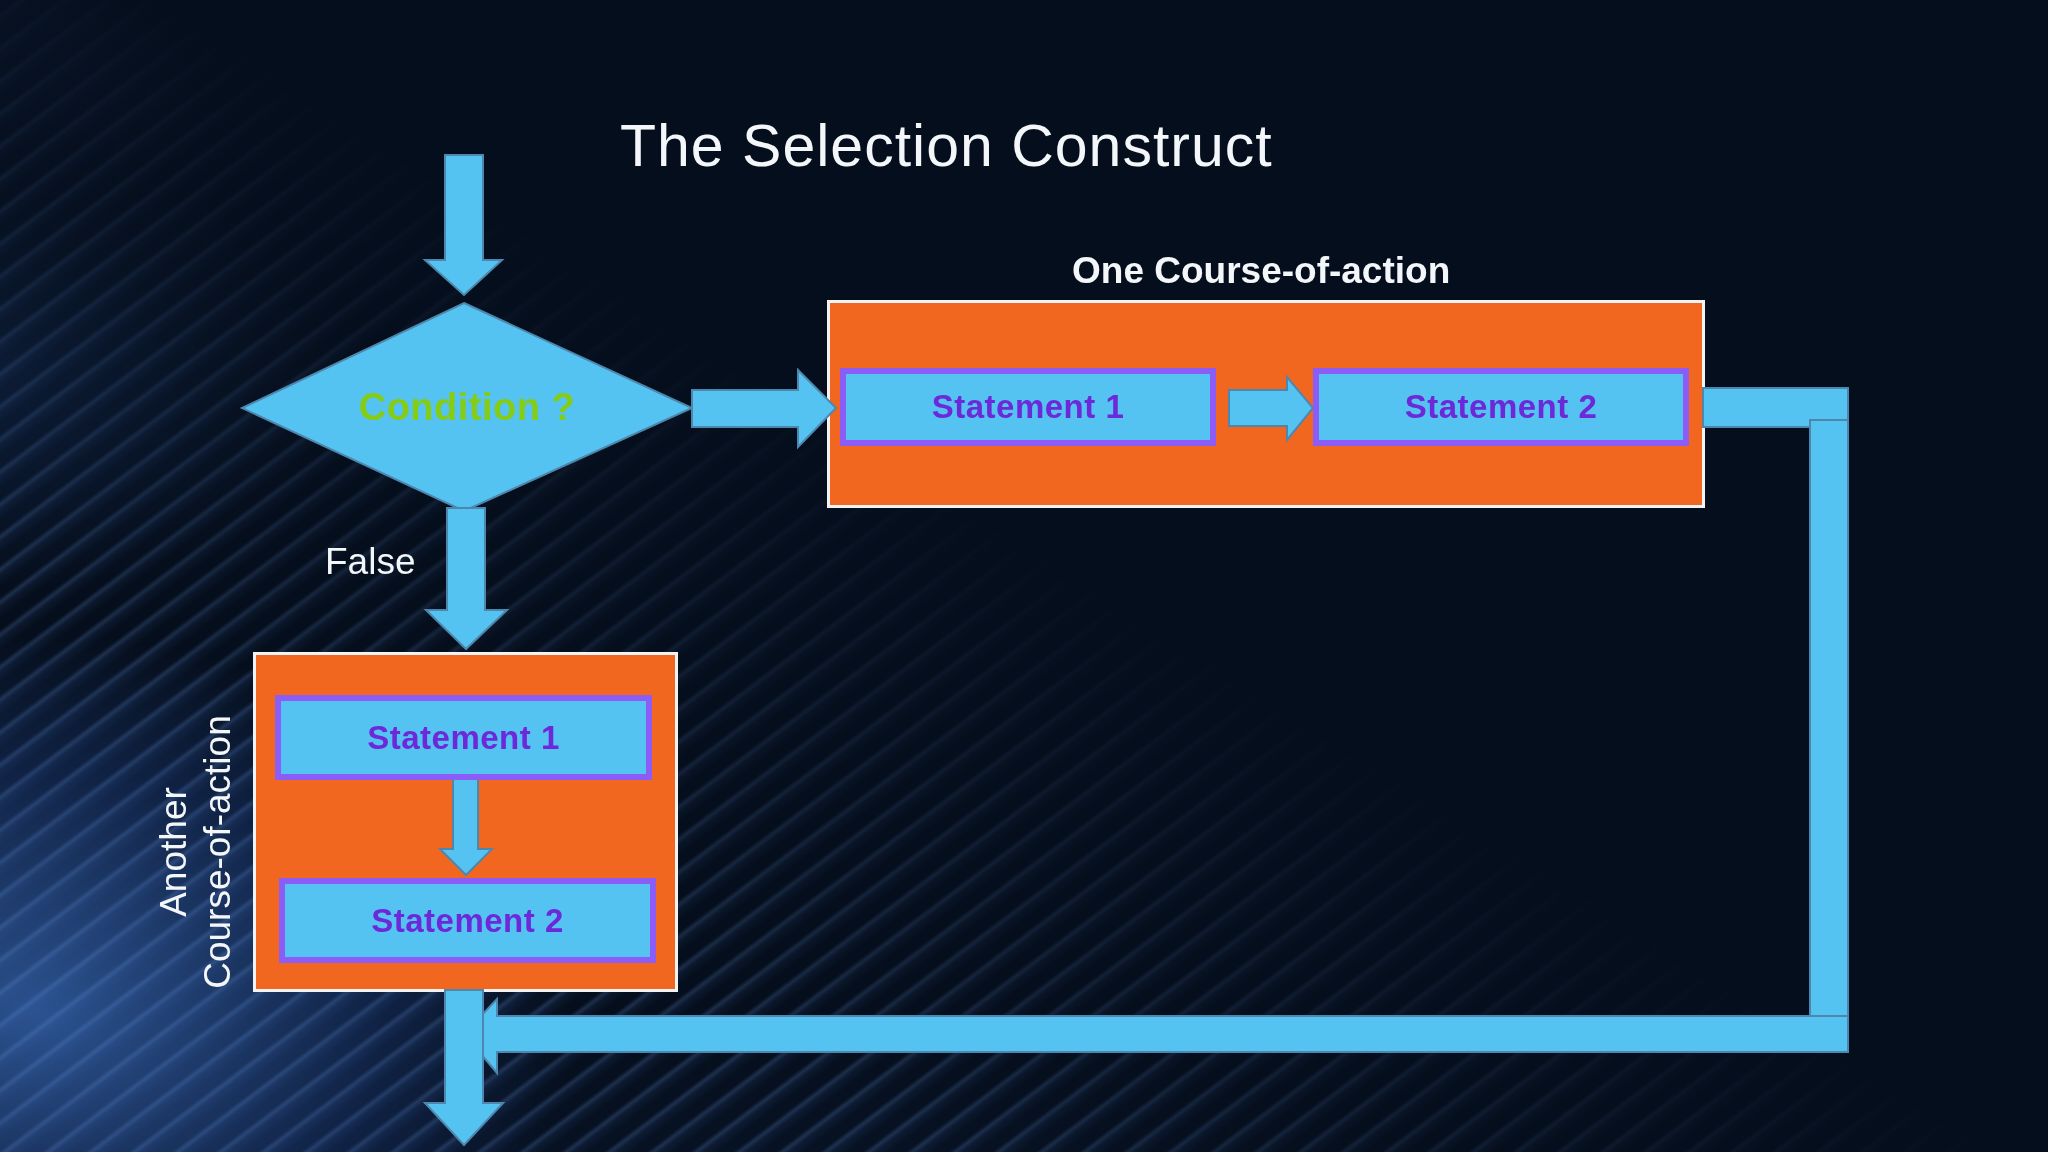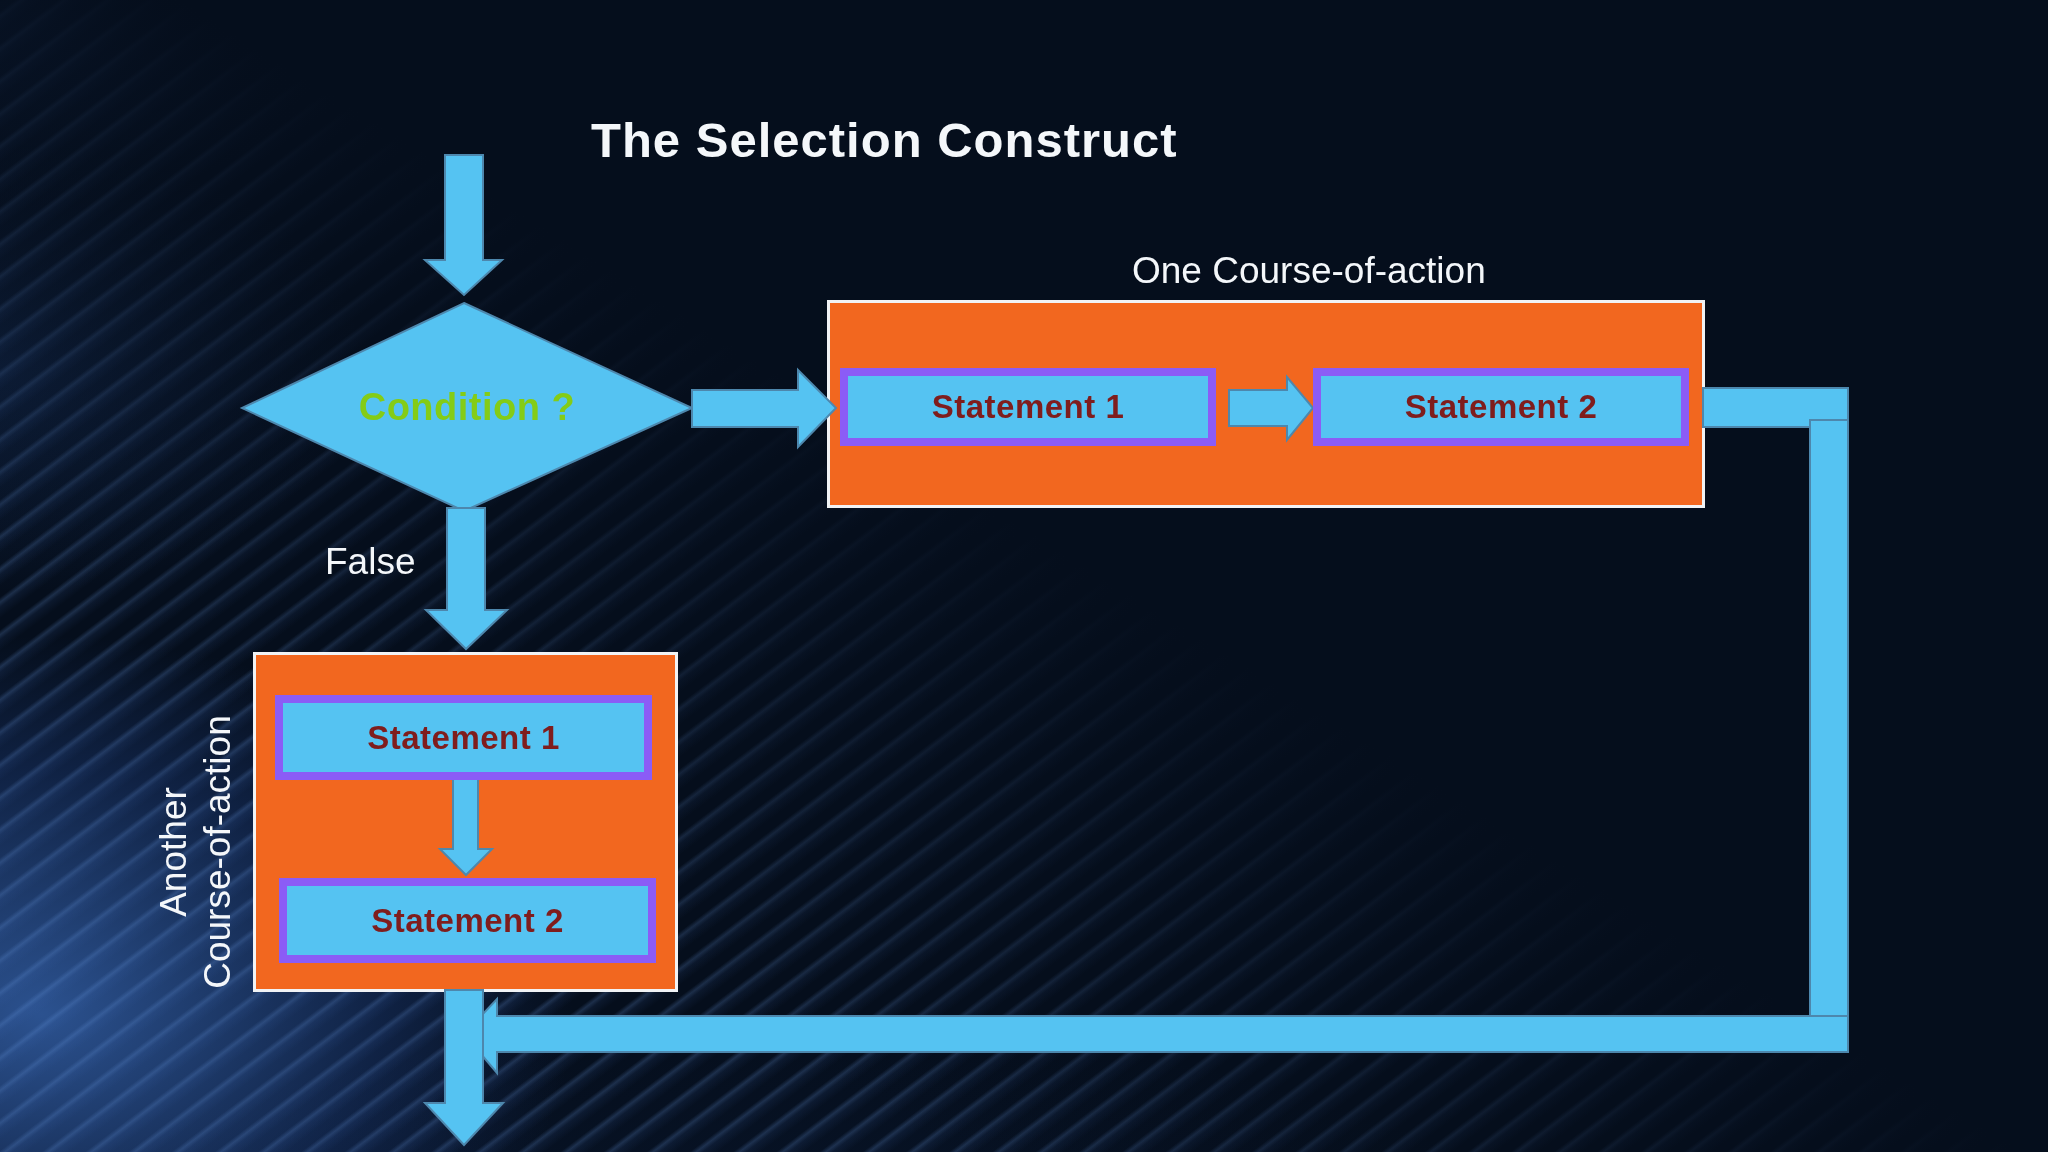--- a/index.html
+++ b/index.html
@@ -22,31 +22,31 @@
       radial-gradient(420px 260px at 2% 2%, rgba(45,85,160,0.22), rgba(10,20,45,0) 70%),
       radial-gradient(1500px 700px at 38% 128%, rgba(28,64,130,0.25), rgba(5,14,28,0) 65%),
       #050e1c;
   }
   
   .layer{position:absolute;left:0;top:0;z-index:2;}
   .group{position:absolute;z-index:1;background:#f2671f;border:3px solid #f1f3f5;box-sizing:border-box;}
   #group-one{left:827px;top:300px;width:878px;height:208px;}
   #group-another{left:253px;top:652px;width:425px;height:340px;}
   .stmt{
-    position:absolute;z-index:3;background:#55c3f2;border:8px solid #8b5cf6;box-sizing:border-box;
+    position:absolute;z-index:3;background:#55c3f2;border:6px solid #8b5cf6;box-sizing:border-box;
     display:flex;align-items:center;justify-content:center;
-    color:#7f1d1d;font-weight:bold;font-size:33px;letter-spacing:0.5px;
+    color:#6d28d9;font-weight:bold;font-size:33px;letter-spacing:0.5px;
   }
   #stmt-one-1{left:840px;top:368px;width:376px;height:78px;}
   #stmt-one-2{left:1313px;top:368px;width:376px;height:78px;}
   #stmt-an-1{left:275px;top:695px;width:377px;height:85px;}
   #stmt-an-2{left:279px;top:878px;width:377px;height:85px;}
   .lbl{position:absolute;z-index:3;color:#f4f7fa;white-space:nowrap;}
-  #title{left:591px;top:112px;font-size:49px;letter-spacing:1px;font-weight:700;}
-  #caption-one{left:1132px;top:250px;font-size:37px;font-weight:400;}
+  #title{left:620px;top:112px;font-size:59px;letter-spacing:1px;font-weight:400;}
+  #caption-one{left:1072px;top:250px;font-size:37px;font-weight:700;}
   #false-label{left:325px;top:541px;font-size:37px;font-weight:400;}
   #cond-label{
     left:242px;top:303px;width:450px;height:208px;z-index:3;position:absolute;
     display:flex;align-items:center;justify-content:center;
     color:#84cc16;font-weight:bold;font-size:38px;letter-spacing:0.5px;
   }
   #rot-anchor{position:absolute;left:196px;top:852px;width:0;height:0;z-index:3;}
   #caption-another{
     position:absolute;left:0;top:0;transform:translate(-50%,-50%) rotate(-90deg);
     color:#f4f7fa;font-size:37px;line-height:44px;text-align:center;white-space:nowrap;font-weight:400;

